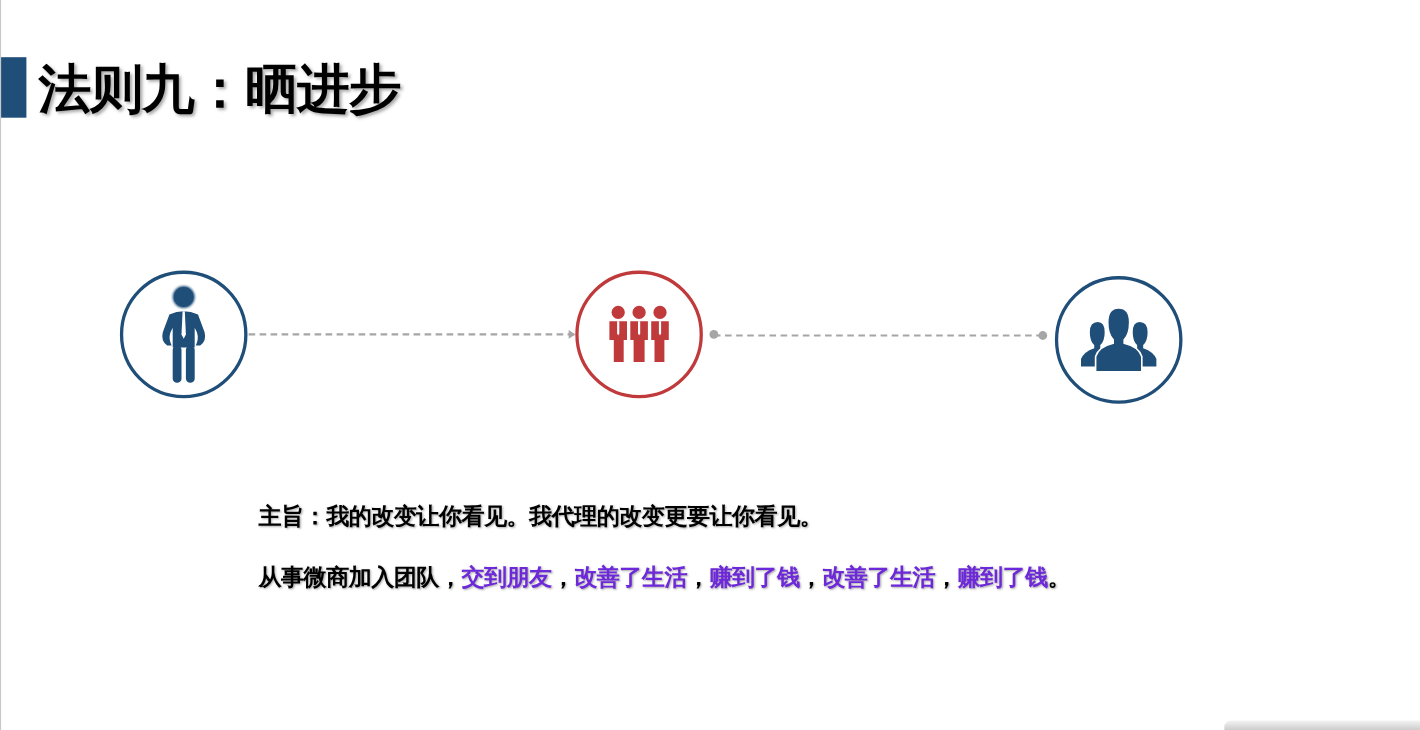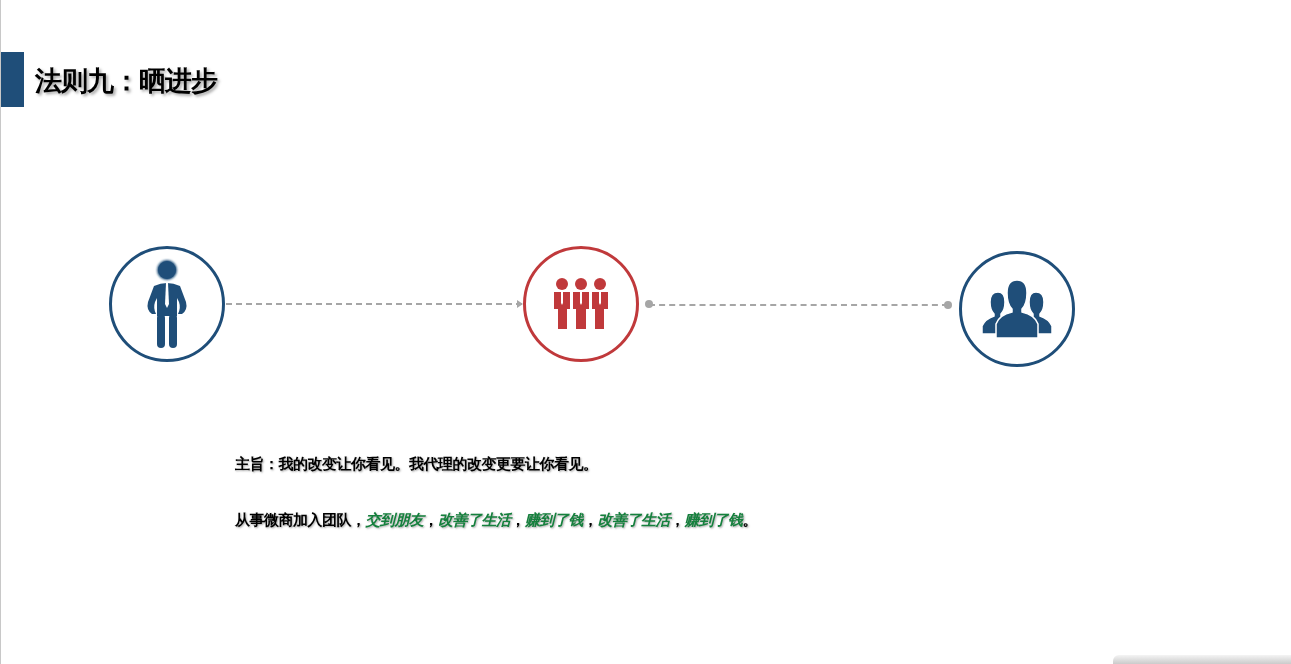--- a/index.html
+++ b/index.html
@@ -9,21 +9,21 @@
       font-family: "DejaVu Sans", "Liberation Sans", sans-serif;
     }
     .left-border {
       position: absolute; left: 0; top: 0; width: 1px; height: 664px; background: #c8c8c8;
     }
     .title-bar {
       position: absolute; left: 1px; top: 52px; width: 23px; height: 55px; background: #1f4e79;
     }
     .title {
       position: absolute; left: 35px; top: 56px; height: 50px; line-height: 50px;
-      font-size: 27px; font-weight: bold; color: #000;
+      font-size: 48px; font-weight: bold; color: #000;
       text-shadow: 2px 2px 3px rgba(0,0,0,0.35);
       letter-spacing: -1px;
     }
     .circle {
       position: absolute; border-radius: 50%; box-sizing: border-box; background: #fff;
       display: flex; align-items: center; justify-content: center;
     }
     .c1 { left: 109px; top: 246px; width: 116px; height: 116px; border: 3px solid #1f4e79; }
     .c2 { left: 523px; top: 246px; width: 116px; height: 116px; border: 3px solid #c0393b; }
     .c3 { left: 959px; top: 251px; width: 116px; height: 116px; border: 3px solid #1f4e79; }
@@ -33,27 +33,27 @@
     .line1 { left: 226px; top: 303px; width: 296px; }
     .line2 { left: 649px; top: 304px; width: 299px; }
     .dot {
       position: absolute; width: 8px; height: 8px; border-radius: 50%; background: #a6a6a6;
     }
     .arrow {
       position: absolute; width: 0; height: 0;
       border-top: 4px solid transparent; border-bottom: 4px solid transparent;
     }
     .text-line {
-      position: absolute; left: 235px; font-size: 15px; font-weight: bold; color: #000;
+      position: absolute; left: 235px; font-size: 21px; font-weight: bold; color: #000;
       text-shadow: 1px 1px 2px rgba(0,0,0,0.35);
       white-space: nowrap; letter-spacing: -0.5px;
     }
     .t1 { top: 455px; }
     .t2 { top: 511px; }
-    .red { color: #15803d; font-style: italic; }
+    .red { color: #6d28d9; }
     .shadow-strip {
       position: absolute; left: 1113px; top: 655px; width: 178px; height: 12px;
       background: linear-gradient(to bottom, #f4f4f4, #bdbdbd);
       border-top-left-radius: 6px;
     }
   </style>
 </head>
 <body>
 
 <div class="left-border"></div>

